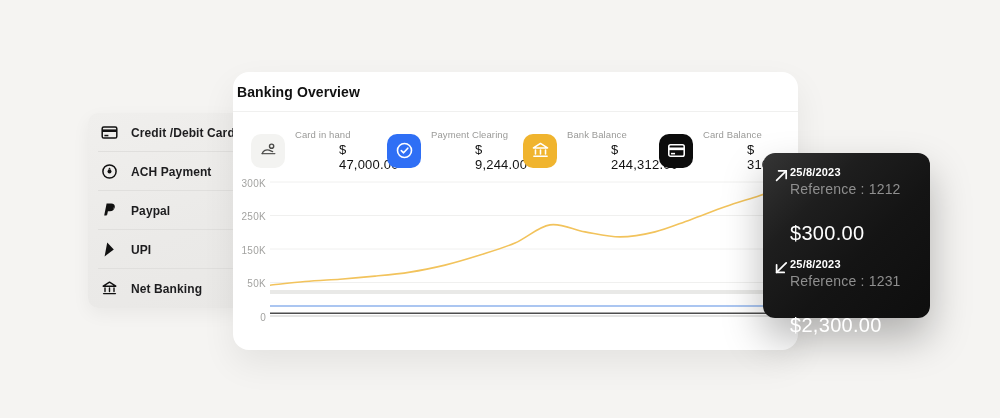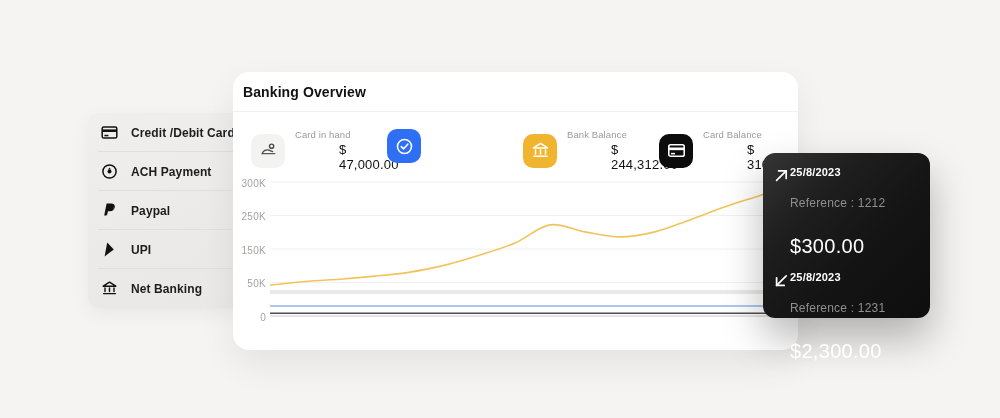--- a/index.html
+++ b/index.html
@@ -25,21 +25,21 @@
   }
   .side-item .ic{width:17px;height:17px;flex:0 0 17px;display:flex;align-items:center;justify-content:center;}
   .side-item .lbl{font-size:12px;font-weight:600;color:#1d1d1f;letter-spacing:.1px;}
   
   .card{
     position:absolute;left:233px;top:72px;width:565px;height:278px;
     background:#ffffff;border-radius:16px;z-index:2;
     box-shadow:0 14px 34px rgba(0,0,0,.07);
   }
   .card-header{
-    height:39px;border-bottom:1px solid #f0f0ef;display:flex;align-items:center;padding-left:10px;
+    height:39px;border-bottom:1px solid #f0f0ef;display:flex;align-items:center;padding-left:4px;
   }
   .card-title{font-size:14px;font-weight:700;color:#111;letter-spacing:.1px;}
   .stat{
     position:absolute;top:57px;display:flex;align-items:center;gap:10px;width:130px;
   }
   .stat .badge{
     width:34px;height:34px;border-radius:10px;display:flex;align-items:center;justify-content:center;flex:0 0 34px;
   }
   .stat .txt{display:flex;flex-direction:column;gap:2px;}
   .stat .s-label{font-size:9.5px;color:#9a9a98;letter-spacing:.1px;}
@@ -56,21 +56,21 @@
     position:absolute;left:763px;top:153px;width:167px;height:165px;border-radius:12px;z-index:3;
     background:linear-gradient(135deg,#353535 0%,#1e1e1e 30%,#141414 60%,#0e0e0e 100%);
     box-shadow:0 20px 40px rgba(0,0,0,.28);
     color:#fff;display:flex;flex-direction:column;
   }
   .tx-row{flex:1;display:flex;padding:13px 10px 0 10px;cursor:pointer;}
   .tx-row .tx-ic{width:17px;height:17px;flex:0 0 17px;margin-top:1px;}
   .tx-divider{height:1px;background:rgba(255,255,255,.10);margin:0;}
   .tx-main{display:flex;flex-direction:column;}
   .tx-date{font-size:11px;font-weight:600;color:#ffffff;letter-spacing:.2px;}
-  .tx-ref{font-size:12px;color:#8f8f8f;margin-top:18px;letter-spacing:.2px;}
+  .tx-ref{font-size:14px;color:#8f8f8f;margin-top:3px;letter-spacing:.2px;}
   .tx-amount{font-size:20px;font-weight:500;color:#ffffff;margin-top:25px;letter-spacing:.3px;}
 </style>
 </head>
 <body>
 
 <div class="sidebar">
   <div class="side-item">
     <span class="ic">
       <svg width="17" height="17" viewBox="0 0 17 17">
           <rect x="1.2" y="3" width="14.6" height="11" rx="1.6" fill="none" stroke="#111" stroke-width="1.5"></rect>
@@ -136,20 +136,24 @@
       <span class="s-label">Card in hand</span>
       <span class="s-value">$ 47,000.00</span>
     </span>
   </div>
   <div class="stat" style="left:154px">
     <span class="badge" style="background:#2f6ff5">
       <svg width="19" height="19" viewBox="0 0 19 19" fill="none" stroke="#fff" stroke-width="1.6" stroke-linecap="round" stroke-linejoin="round">
           <circle cx="9.5" cy="9.5" r="7"></circle>
           <path d="M6.3 9.6 L8.6 11.8 L12.8 7.2"></path>
         </svg>
+    </span>
+    <span class="txt">
+      <span class="s-label">Payment Clearing</span>
+      <span class="s-value">$ 9,244.00</span>
     </span>
   </div>
   <div class="stat" style="left:290px">
     <span class="badge" style="background:#f0b42e">
       <svg width="19" height="19" viewBox="0 0 17 17" stroke="#fff" stroke-width="1.4" fill="none" stroke-linecap="round">
           <path d="M2.2 6.2 L8.5 2.2 L14.8 6.2 Z" stroke-linejoin="round"></path>
           <path d="M4 8 V11.6 M8.5 8 V11.6 M13 8 V11.6"></path>
           <path d="M2.6 13.6 H14.4"></path>
         </svg>
     </span>

